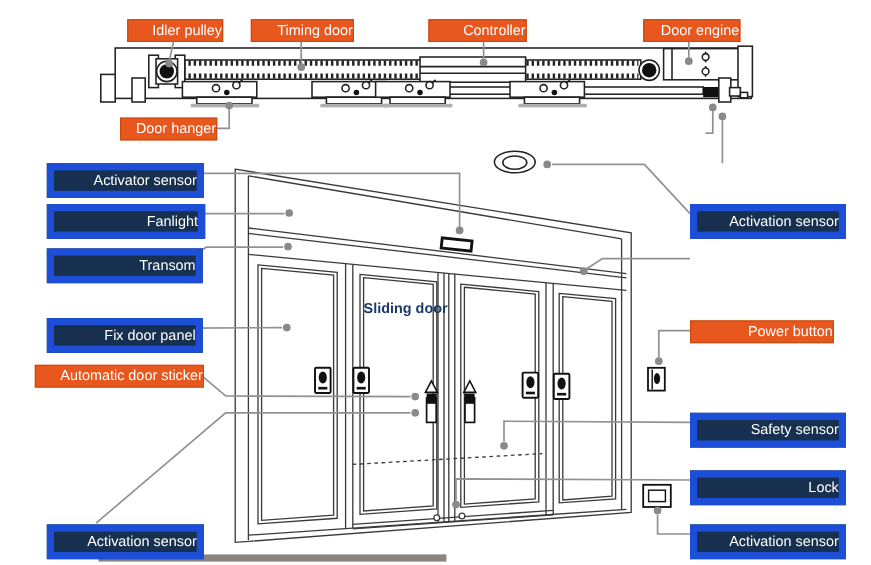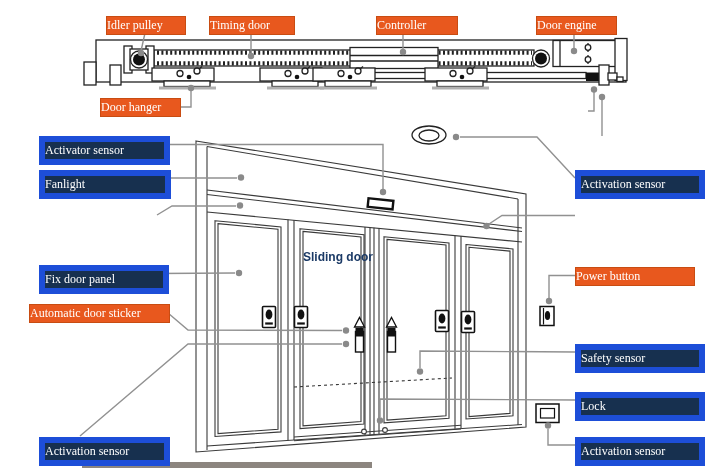--- a/index.html
+++ b/index.html
@@ -3,21 +3,21 @@
 <meta charset="utf-8">
 <style>
   html,body{margin:0;padding:0;background:#fff;}
   .stage{
     position:relative;width:726px;height:471px;background:#fff;overflow:hidden;
     font-family:"Liberation Sans",sans-serif;
   }
   .stage svg{position:absolute;left:0;top:0;}
   .lbl{
     position:absolute;height:17px;line-height:17px;font-size:12px;
-    text-align:left;color:#fff;white-space:nowrap;font-family:Liberation Serif, serif;
+    text-align:right;color:#fff;white-space:nowrap;
   }
   .lbl.orange{background:var(--label-orange,#e8581e);border:1px solid #c84c12;}
   .lbl.navy{background:var(--label-navy,#17304f);border:6px solid #1d4ed8;}
   .door-text{
     position:absolute;left:303px;top:249px;width:72px;
     font-size:12px;font-weight:bold;line-height:17px;
     color:var(--door-text-navy,#1b3a66);
   }
 </style>
 </head>
@@ -249,26 +249,27 @@
     <circle cx="486.5" cy="226" r="3.2"></circle>
         <circle cx="549" cy="301" r="3.2"></circle>
     <circle cx="420" cy="371.5" r="3.2"></circle>
         <circle cx="380" cy="420.5" r="3.2"></circle>
     <circle cx="548" cy="425.5" r="3.2"></circle>
   </g>
 </svg>
 
 <div class="lbl orange" style="left:106px;top:16px;width:78px">Idler pulley</div>
 <div class="lbl orange" style="left:209px;top:16px;width:84px">Timing door</div>
-<div class="lbl orange" style="left:376px;top:16px;width:80px">Controller</div>
+<div class="lbl orange" style="left:357px;top:16px;width:80px">Controller</div>
 <div class="lbl orange" style="left:536px;top:16px;width:79px">Door engine</div>
 <div class="lbl orange" style="left:100px;top:98px;width:79px">Door hanger</div>
 
 <div class="lbl navy" style="left:39px;top:136px;width:119px">Activator sensor</div>
 <div class="lbl navy" style="left:39px;top:170px;width:120px">Fanlight</div>
+<div class="lbl navy" style="left:39px;top:207px;width:118px">Transom</div>
 <div class="lbl navy" style="left:39px;top:265px;width:118px">Fix door panel</div>
 <div class="lbl orange" style="left:29px;top:304px;width:139px">Automatic door sticker</div>
 <div class="lbl navy" style="left:39px;top:437px;width:119px">Activation sensor</div>
 
 <div class="lbl navy" style="left:575px;top:170px;width:118px">Activation sensor</div>
 <div class="lbl orange" style="left:575px;top:267px;width:118px">Power button</div>
 <div class="lbl navy" style="left:575px;top:344px;width:118px">Safety sensor</div>
 <div class="lbl navy" style="left:575px;top:392px;width:118px">Lock</div>
 <div class="lbl navy" style="left:575px;top:437px;width:118px">Activation sensor</div>
 

